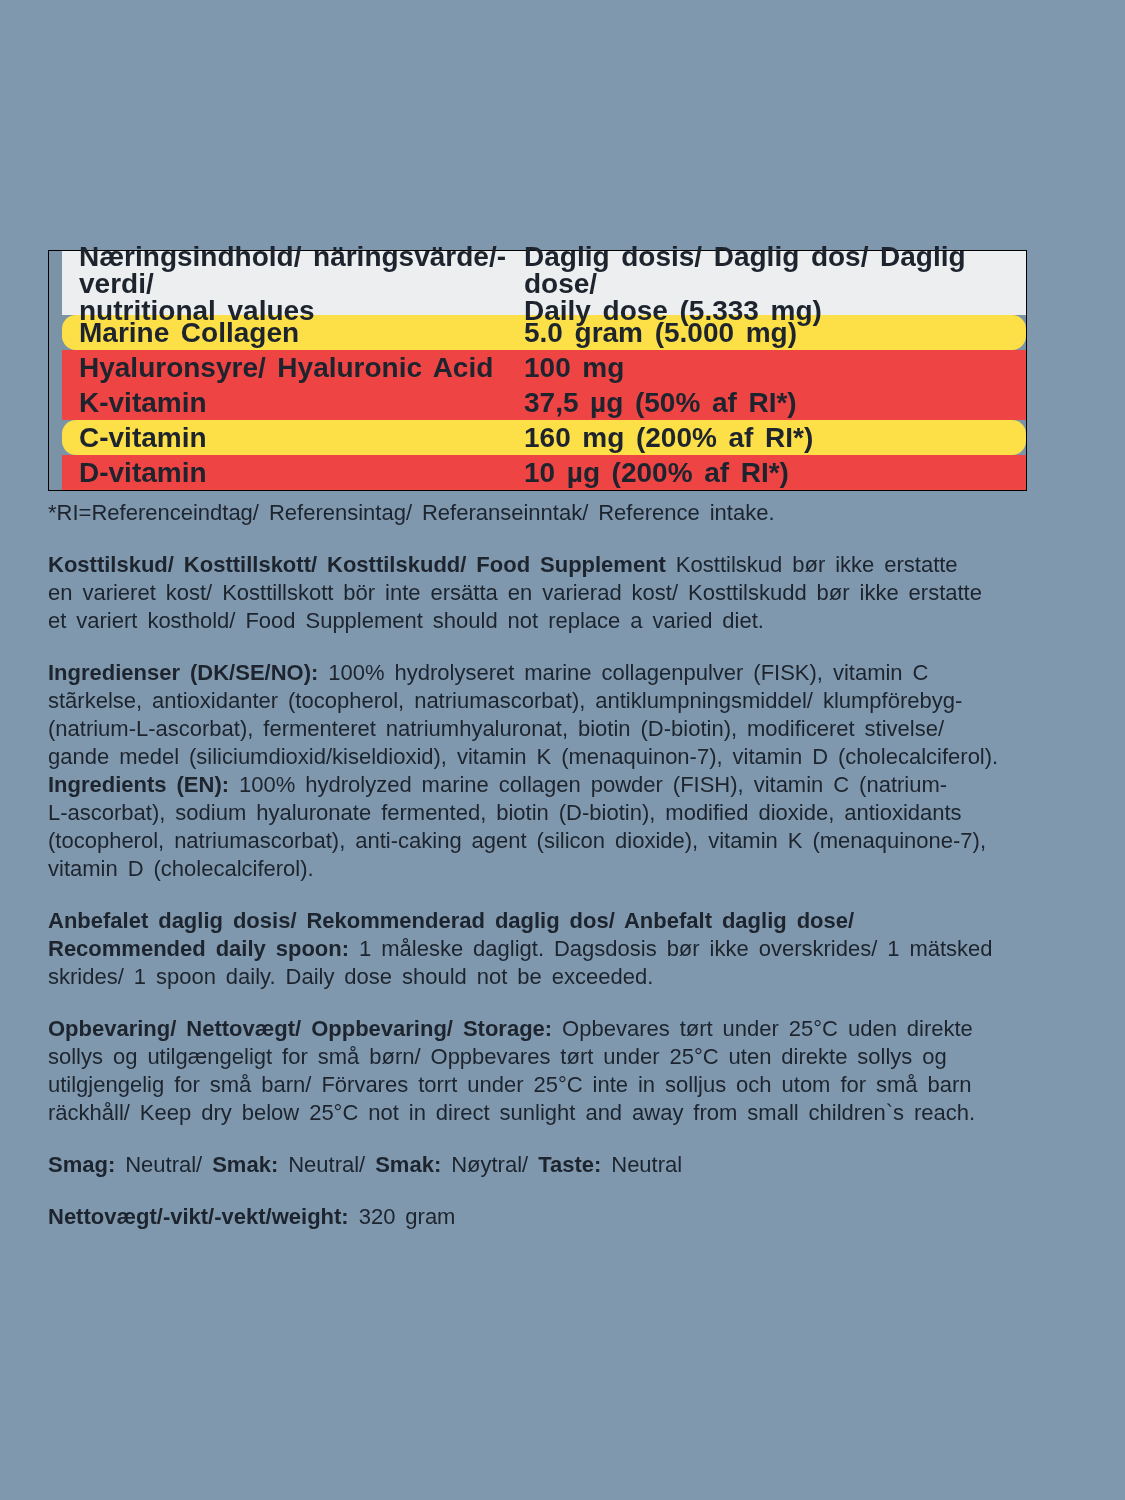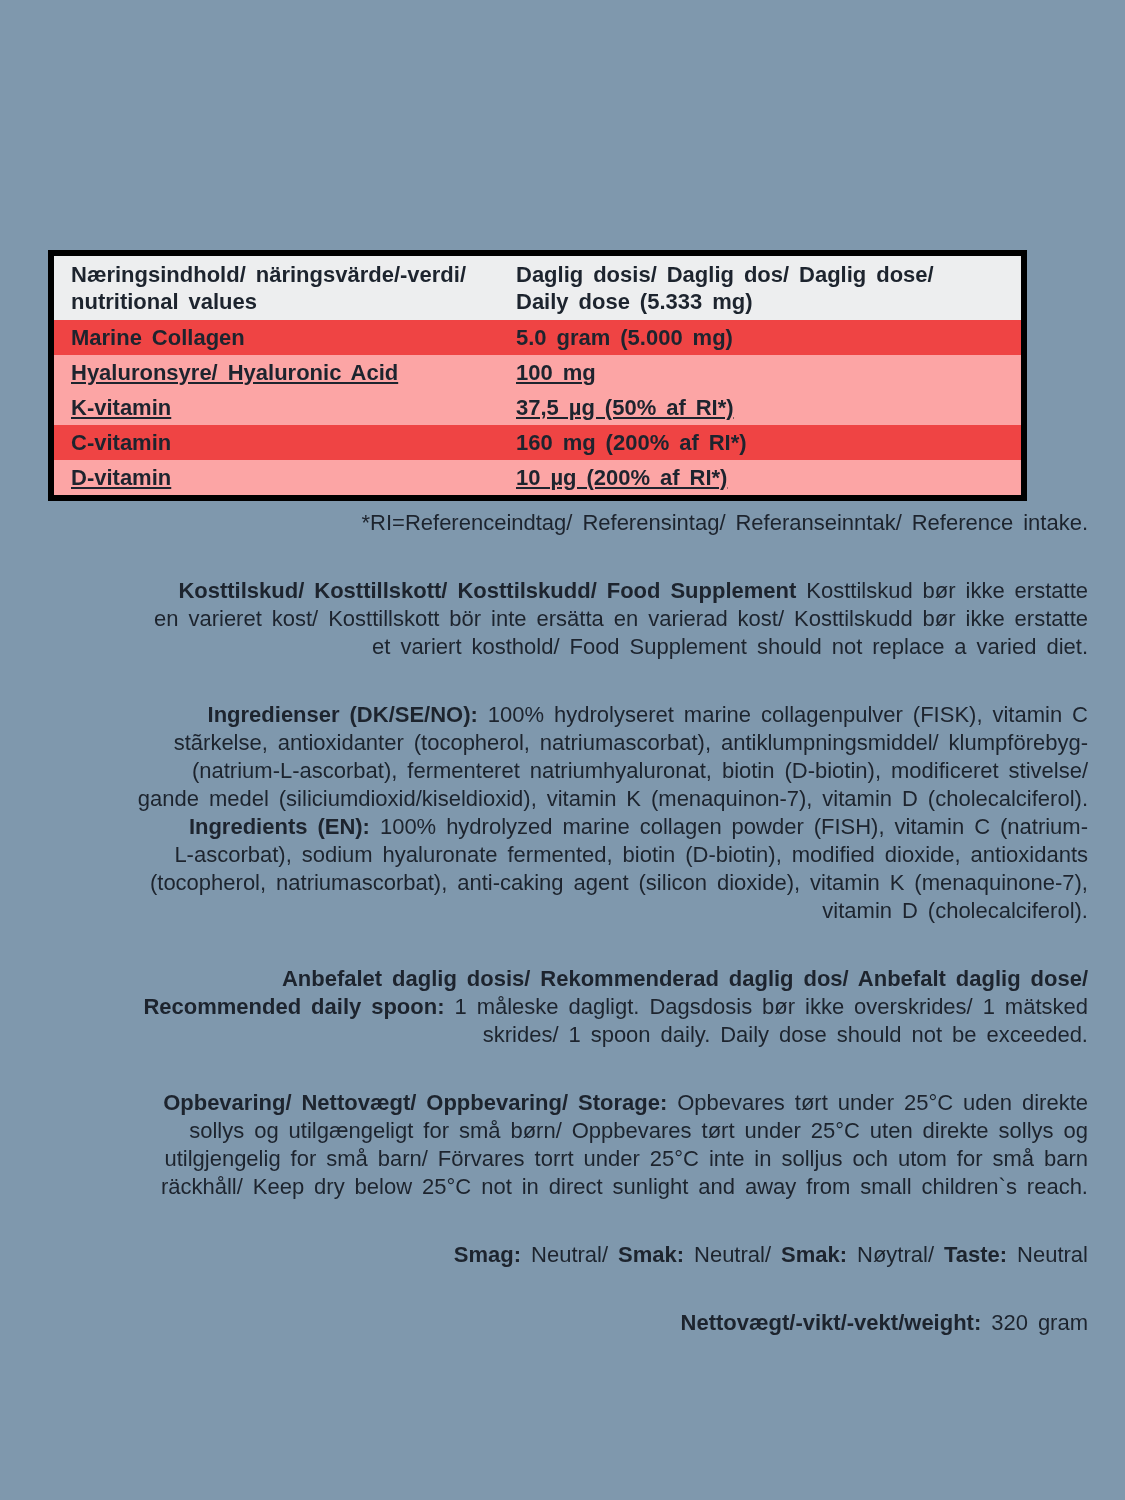--- a/index.html
+++ b/index.html
@@ -16,45 +16,45 @@
     position: absolute;
     left: 48px;
     top: 250px;
     width: 1040px;
     word-spacing: 0.24em;
   }
   
   .ntable {
     width: 979px;
     box-sizing: border-box;
-    border: 6px solid #000000;
+    border: 1px solid #000000;
     background: #7b93a6;
     font-weight: 700;
-    font-size: 22px;
+    font-size: 28px;
+    padding-left: 13px;
   }
   .trow { display: flex; align-items: center; height: 35px; }
-  .trow.light { background: #fca5a5; text-decoration: underline; }
-  .trow.blue  { background: #ef4444; }
+  .trow.light { background: #ef4444; }
+  .trow.blue  { background: #fde047; border-radius: 14px; }
   .thead {
     display: flex; align-items: center;
     height: 64px;
     background: #edeeef;
   }
   .cell-name  { width: 462px; padding-left: 17px; box-sizing: border-box; }
   .cell-value { flex: 1; }
   .hline { line-height: 27px; }
   
   .paras { margin-top: 8px; }
-  .para { margin-top: 40px; }
+  .para { margin-top: 24px; }
   .para:first-child { margin-top: 8px; }
   .line {
     white-space: nowrap;
     font-size: 22px;
     line-height: 28px;
-    text-align: right;
   }
   .b { font-weight: 700; }
 </style>
 </head>
 <body>
 
 <div class="sheet">
   <div class="content">
 
     <div class="ntable">

